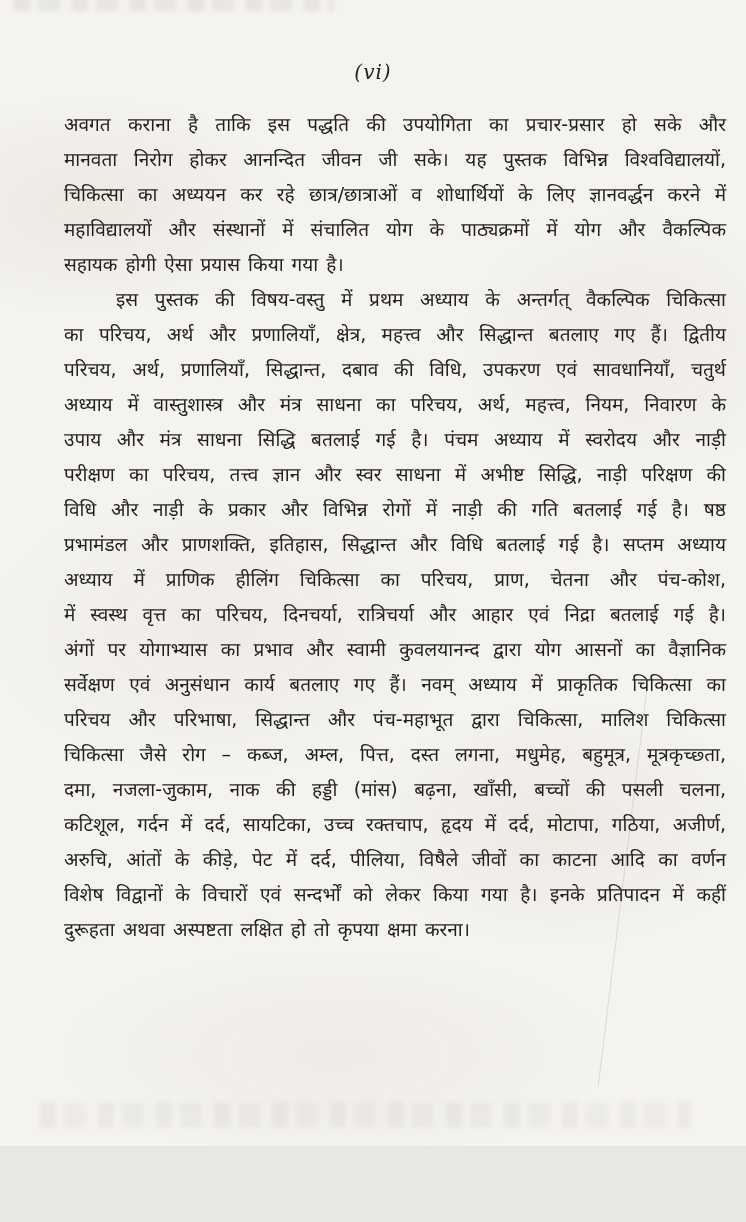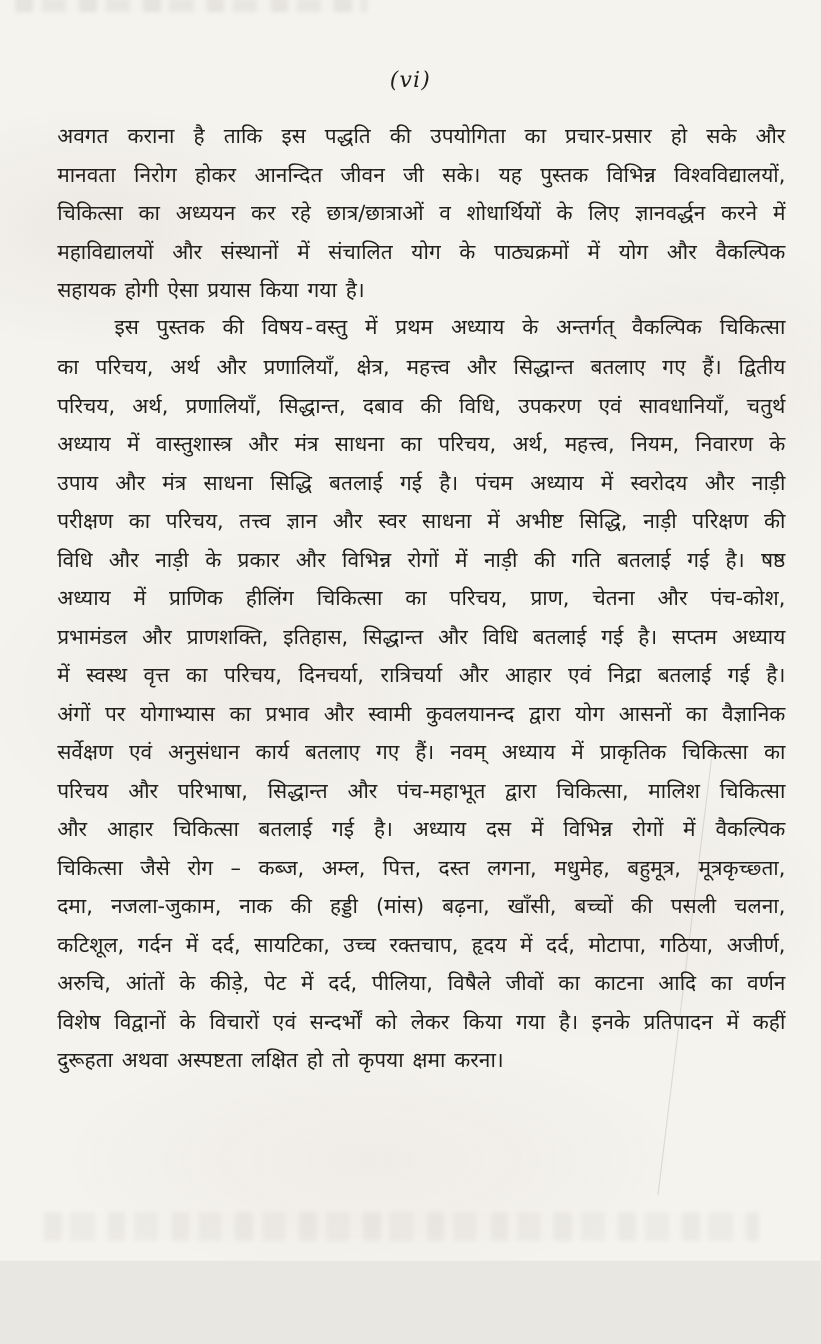--- a/index.html
+++ b/index.html
@@ -54,31 +54,31 @@
     position:absolute;
     top:60px;left:0;right:0;
     text-align:center;
     font-family:"DejaVu Serif",serif;
     font-style:italic;
     font-size:20px;
     letter-spacing:1px;
   }
   .text-block{
     position:absolute;
-    left:52px;top:107px;width:662px;
+    left:64px;top:107px;width:662px;
   }
   .line{
     font-size:19px;
     line-height:35px;
     min-height:35px;
     text-align:justify;
     text-align-last:justify;
     word-spacing:2px;
   }
-  .line.indent{ text-indent:52px;font-family:Liberation Mono, monospace; }
+  .line.indent{ text-indent:52px; }
   .line.para-end{ text-align-last:left; }
 </style>
 </head>
 <body>
 
 <div class="page">
   <div class="noise"></div>
   <div class="bleed bleed-top"></div>
   <div class="bleed bleed-bottom"></div>
   <div class="scratch"></div>
@@ -93,27 +93,26 @@
     <div class="line">महाविद्यालयों और संस्थानों में संचालित योग के पाठ्यक्रमों में योग और वैकल्पिक</div>
     <div class="line para-end">सहायक होगी ऐसा प्रयास किया गया है।</div>
 
     <div class="line indent">इस पुस्तक की विषय-वस्तु में प्रथम अध्याय के अन्तर्गत् वैकल्पिक चिकित्सा</div>
     <div class="line">का परिचय, अर्थ और प्रणालियाँ, क्षेत्र, महत्त्व और सिद्धान्त बतलाए गए हैं। द्वितीय</div>
     <div class="line">परिचय, अर्थ, प्रणालियाँ, सिद्धान्त, दबाव की विधि, उपकरण एवं सावधानियाँ, चतुर्थ</div>
     <div class="line">अध्याय में वास्तुशास्त्र और मंत्र साधना का परिचय, अर्थ, महत्त्व, नियम, निवारण के</div>
     <div class="line">उपाय और मंत्र साधना सिद्धि बतलाई गई है। पंचम अध्याय में स्वरोदय और नाड़ी</div>
     <div class="line">परीक्षण का परिचय, तत्त्व ज्ञान और स्वर साधना में अभीष्ट सिद्धि, नाड़ी परिक्षण की</div>
     <div class="line">विधि और नाड़ी के प्रकार और विभिन्न रोगों में नाड़ी की गति बतलाई गई है। षष्ठ</div>
+    <div class="line">प्रभामंडल और प्राणशक्ति, इतिहास, सिद्धान्त और विधि बतलाई गई है। सप्तम अध्याय</div>
     <div class="line">अध्याय में प्राणिक हीलिंग चिकित्सा का परिचय, प्राण, चेतना और पंच-कोश,</div>
-    <div class="line">प्रभामंडल और प्राणशक्ति, इतिहास, सिद्धान्त और विधि बतलाई गई है। सप्तम अध्याय</div>
     <div class="line">में स्वस्थ वृत्त का परिचय, दिनचर्या, रात्रिचर्या और आहार एवं निद्रा बतलाई गई है।</div>
     <div class="line">अंगों पर योगाभ्यास का प्रभाव और स्वामी कुवलयानन्द द्वारा योग आसनों का वैज्ञानिक</div>
     <div class="line">सर्वेक्षण एवं अनुसंधान कार्य बतलाए गए हैं। नवम् अध्याय में प्राकृतिक चिकित्सा का</div>
     <div class="line">परिचय और परिभाषा, सिद्धान्त और पंच-महाभूत द्वारा चिकित्सा, मालिश चिकित्सा</div>
-    <div class="line">और आहार चिकित्सा बतलाई गई है। अध्याय दस में विभिन्न रोगों में वैकल्पिक</div>
     <div class="line">चिकित्सा जैसे रोग – कब्ज, अम्ल, पित्त, दस्त लगना, मधुमेह, बहुमूत्र, मूत्रकृच्छ्ता,</div>
     <div class="line">दमा, नजला-जुकाम, नाक की हड्डी (मांस) बढ़ना, खाँसी, बच्चों की पसली चलना,</div>
     <div class="line">कटिशूल, गर्दन में दर्द, सायटिका, उच्च रक्तचाप, हृदय में दर्द, मोटापा, गठिया, अजीर्ण,</div>
     <div class="line">अरुचि, आंतों के कीड़े, पेट में दर्द, पीलिया, विषैले जीवों का काटना आदि का वर्णन</div>
     <div class="line">विशेष विद्वानों के विचारों एवं सन्दर्भों को लेकर किया गया है। इनके प्रतिपादन में कहीं</div>
     <div class="line para-end">दुरूहता अथवा अस्पष्टता लक्षित हो तो कृपया क्षमा करना।</div>
   </div>
 </div>
 
 </body></html>

